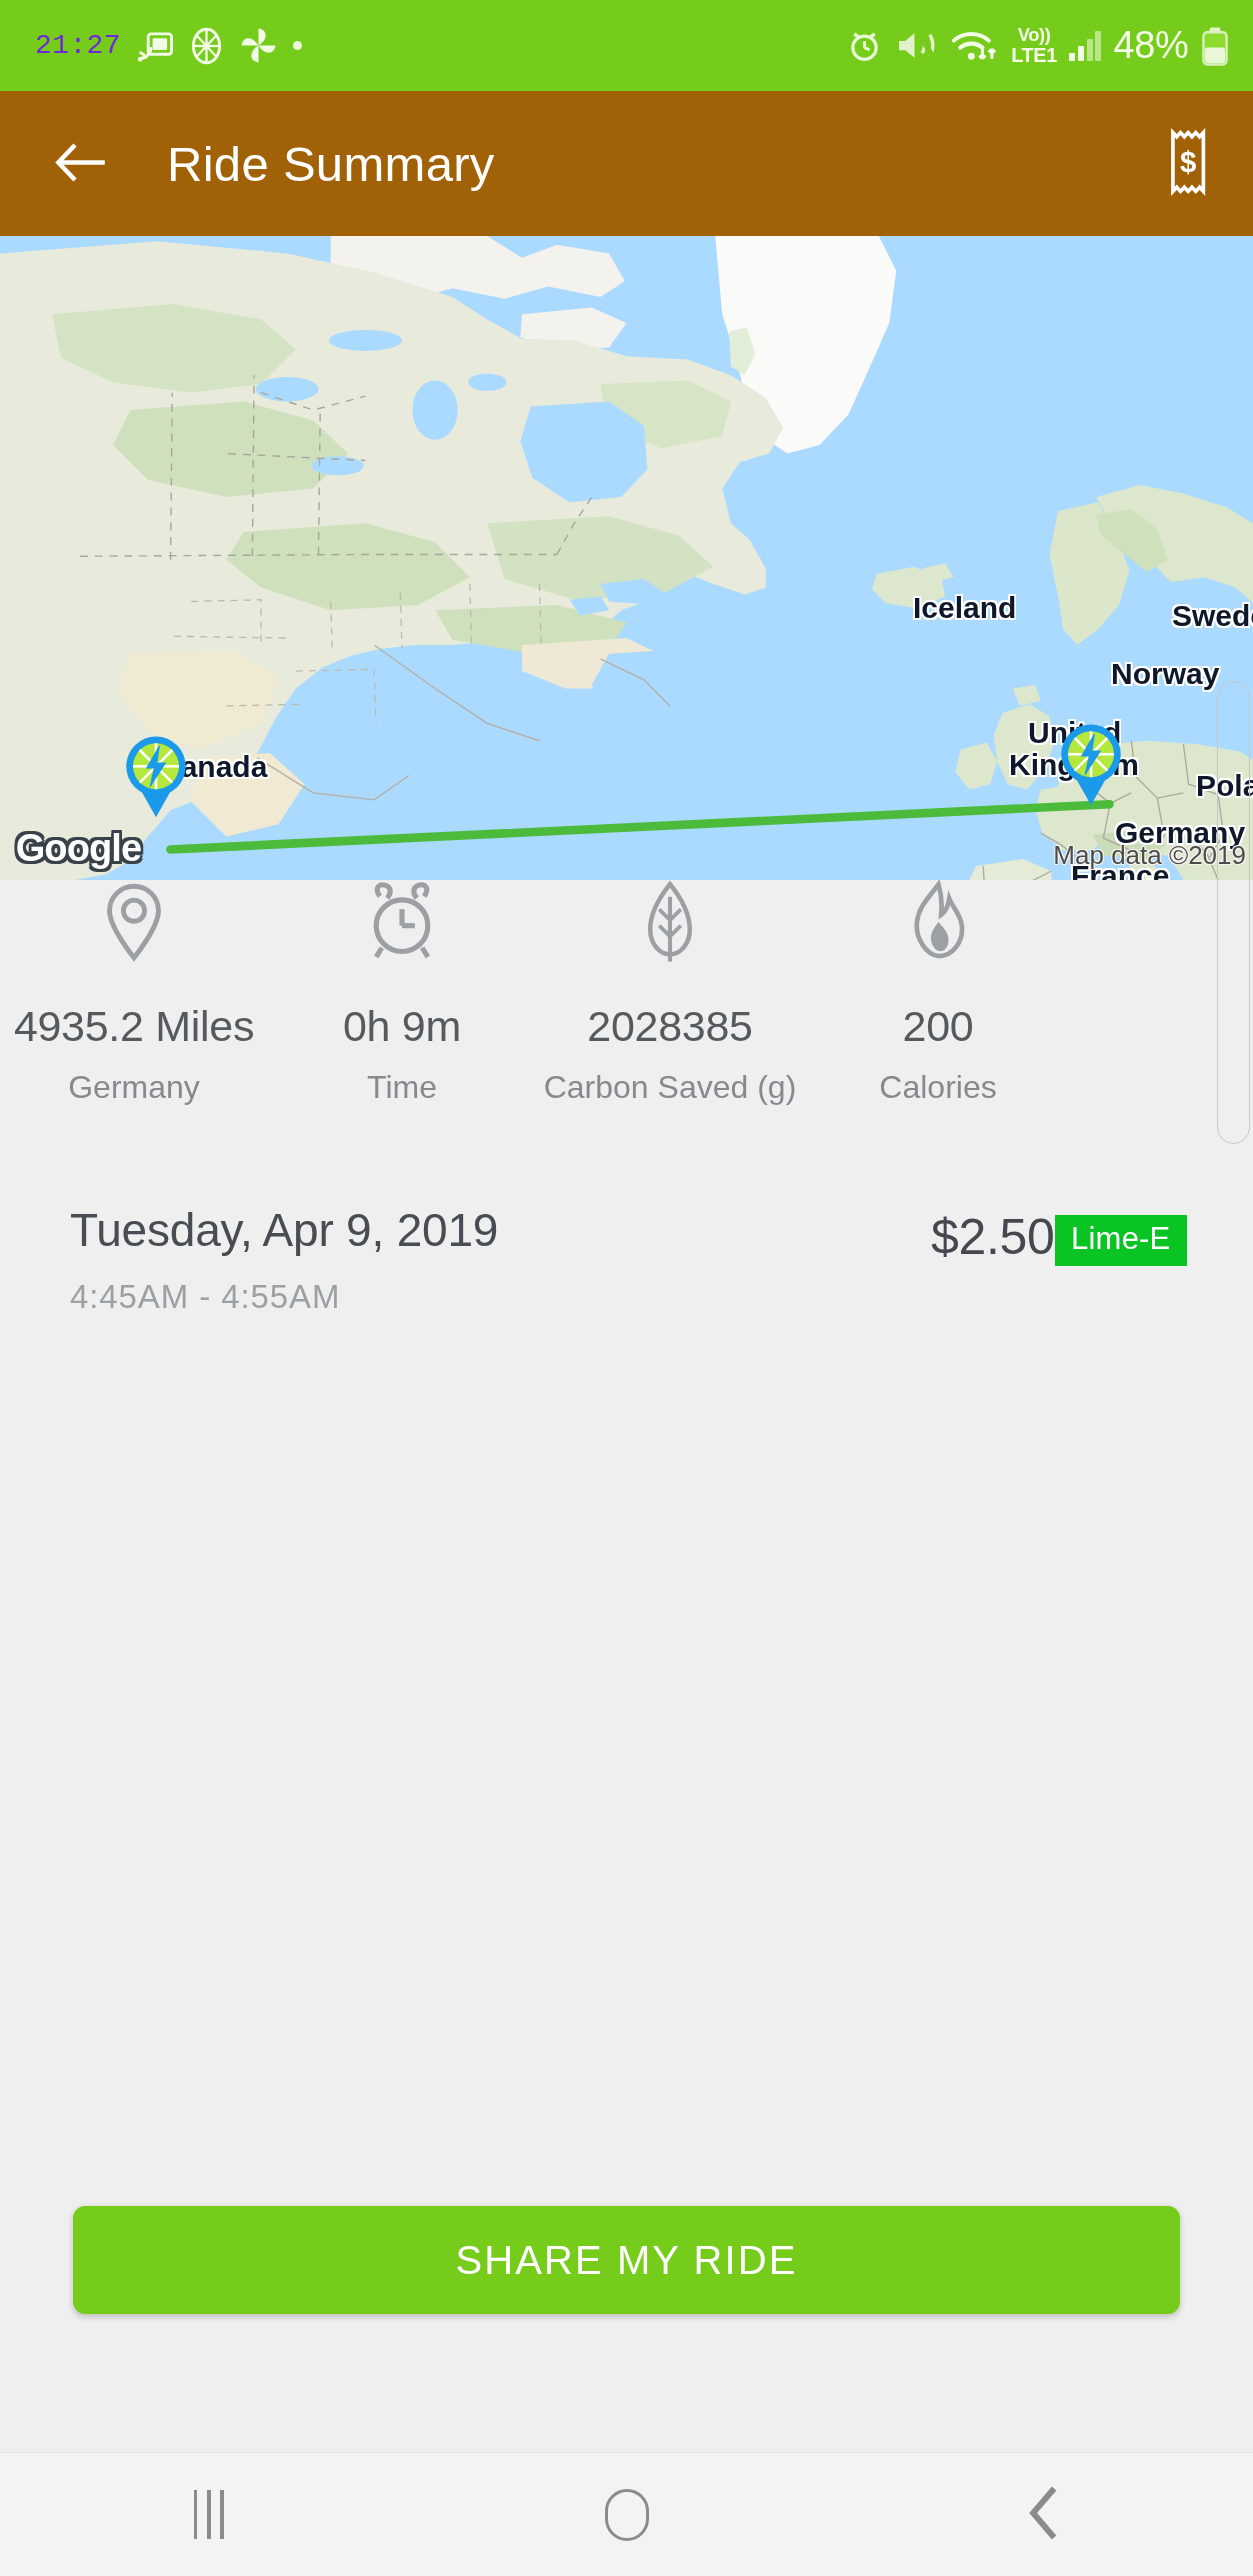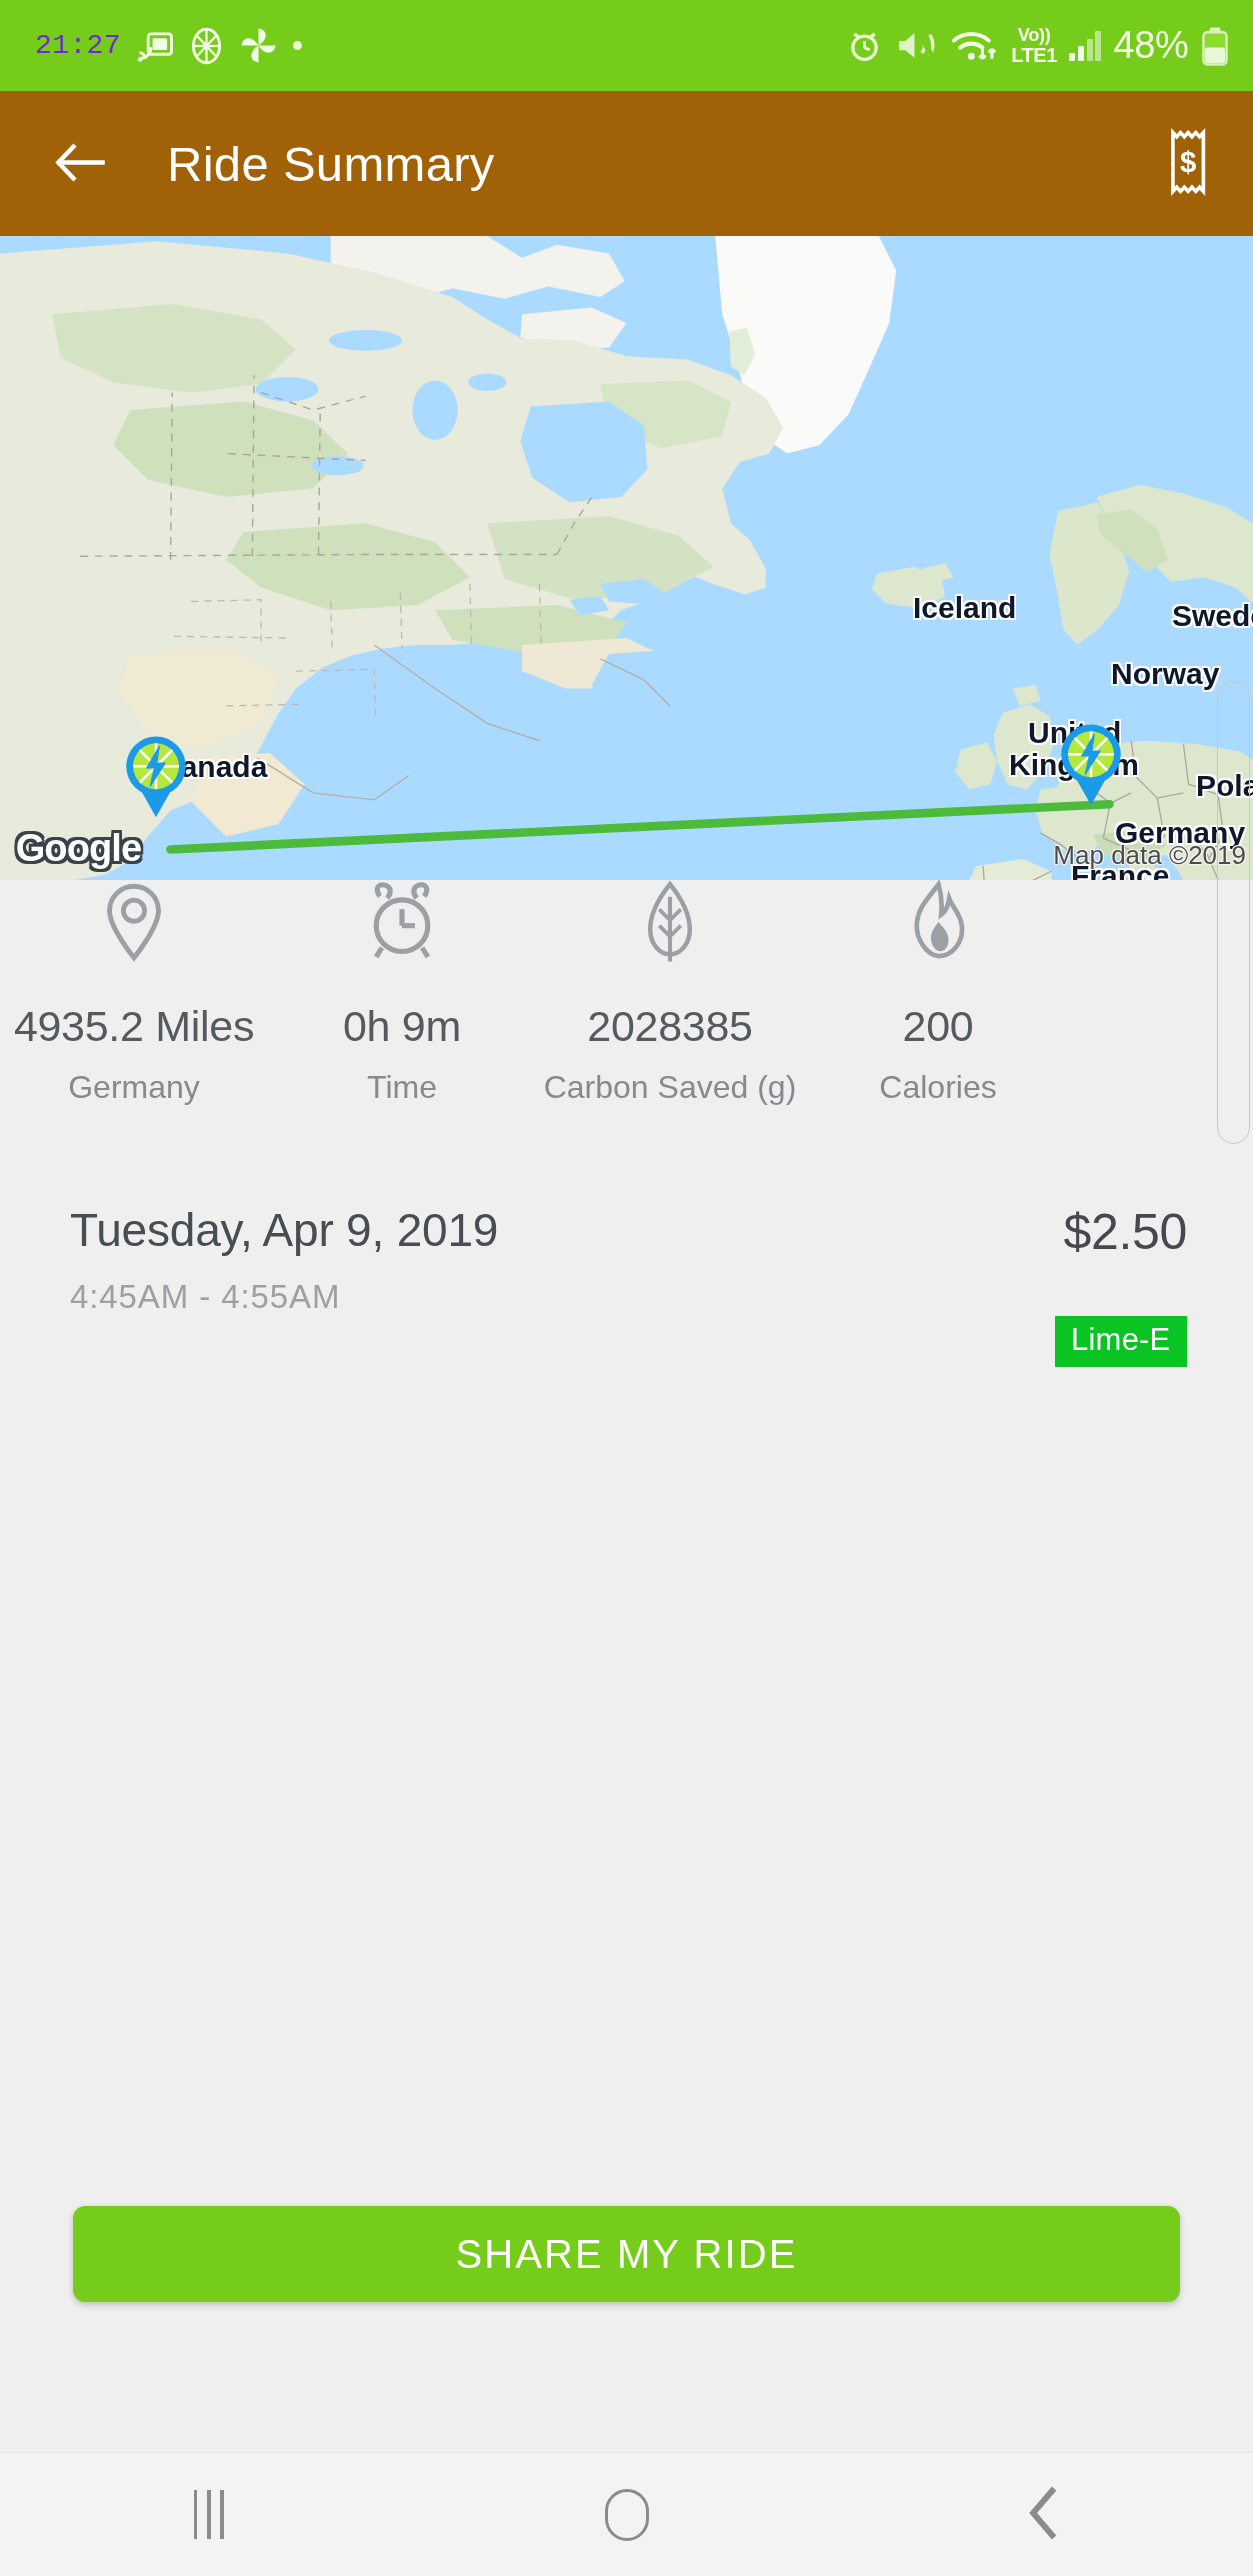--- a/index.html
+++ b/index.html
@@ -159,43 +159,42 @@
     letter-spacing: -0.2px;
   }
   .ride-time {
     margin-top: 21px;
     font-size: 33px;
     color: #9ba0a4;
     letter-spacing: 0.9px;
   }
   .ride-right {
     margin-left: auto;
-    display: flex; flex-direction: column;
+    display: flex; flex-direction: row;
     align-items: flex-end;
-    gap: 43px;
   }
   .ride-price {
     font-size: 50px;
     color: #45494f;
     letter-spacing: -0.3px;
   }
   .ride-badge {
     margin-top: 12.2px;
     background: #0ac423;
     color: #ffffff;
     font-size: 31px;
     padding: 6.1px 16.5px 8.7px 16.5px;
     letter-spacing: 0.2px;
   }
 
   
   .share-btn {
     position: absolute;
     left: 73px; top: 2206px;
-    width: 1107px; height: 96px;
+    width: 1107px; height: 108px;
     background: #76cc1a;
     border: none;
     border-radius: 12.2px;
     color: #ffffff;
     font-size: 40px;
     font-family: "Liberation Sans", sans-serif;
     letter-spacing: 2.1px;
     box-shadow: 0 2.6px 6.1px rgba(0,0,0,0.20);
     cursor: pointer;
   }

